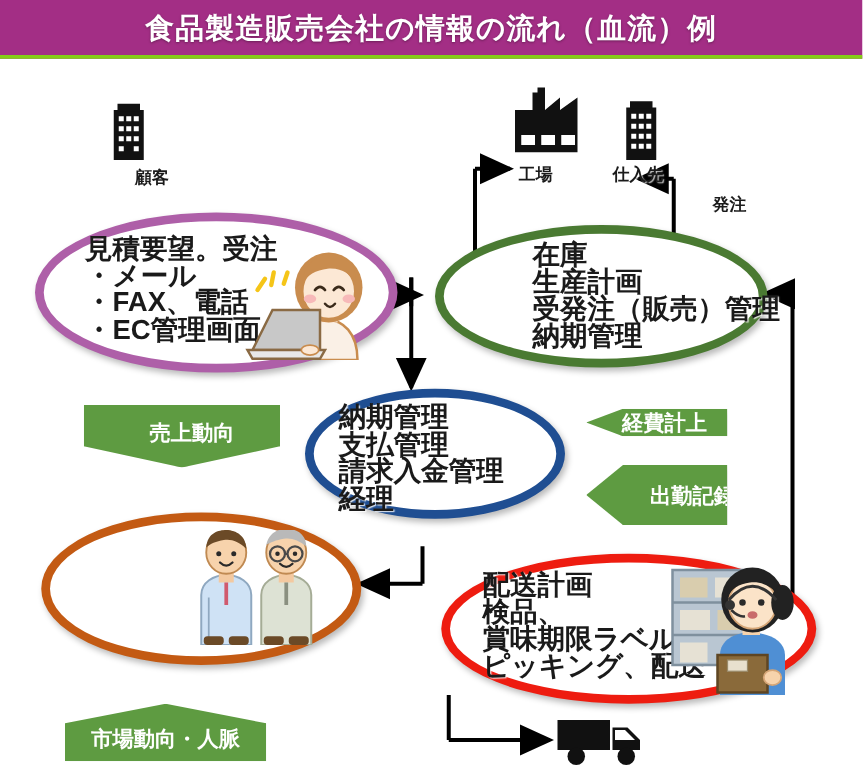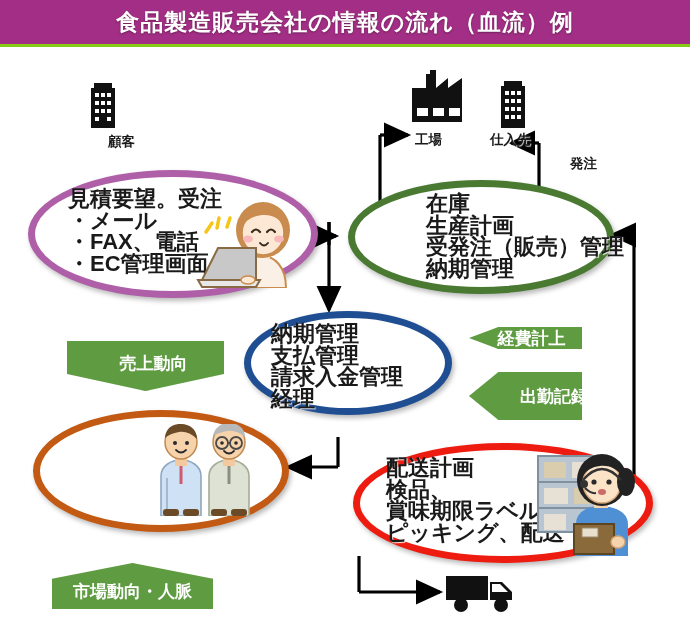--- a/index.html
+++ b/index.html
@@ -291,21 +291,21 @@
     <path d="M47,28 q19,-22 38,0" fill="none" stroke="#333" stroke-width="2.4"></path>
     <circle cx="48" cy="32" r="4" fill="#333"></circle>
     <path d="M49,36 q6,6 11,5" fill="none" stroke="#333" stroke-width="2"></path>
 
     <rect x="38" y="72" width="40" height="30" fill="#8A6A3A" stroke="#5E4522" stroke-width="2"></rect>
     <rect x="46" y="76" width="16" height="9" fill="#E8E0CE" stroke="#9A8B6A" stroke-width="1"></rect>
 
     <ellipse cx="82" cy="90" rx="7" ry="6" fill="#F7D3AC" stroke="#D6A677" stroke-width="1.4"></ellipse>
   </svg>
 
-  <div class="banner banner-down" style="left:67px; top:341px; width:157px; height:50px;padding-left:16px;">
+  <div class="banner banner-down" style="left:67px; top:324px; width:157px; height:50px;padding-left:16px;">
     <span>売上動向</span>
   </div>
 
   <div class="banner banner-left" style="left:469px; top:327px; width:113px; height:22px;">
     <span>経費計上</span>
   </div>
 
   <div class="banner banner-left" style="left:469px; top:372px; width:113px; height:48px;justify-content:flex-end;">
     <span>出勤記録</span>
   </div>

